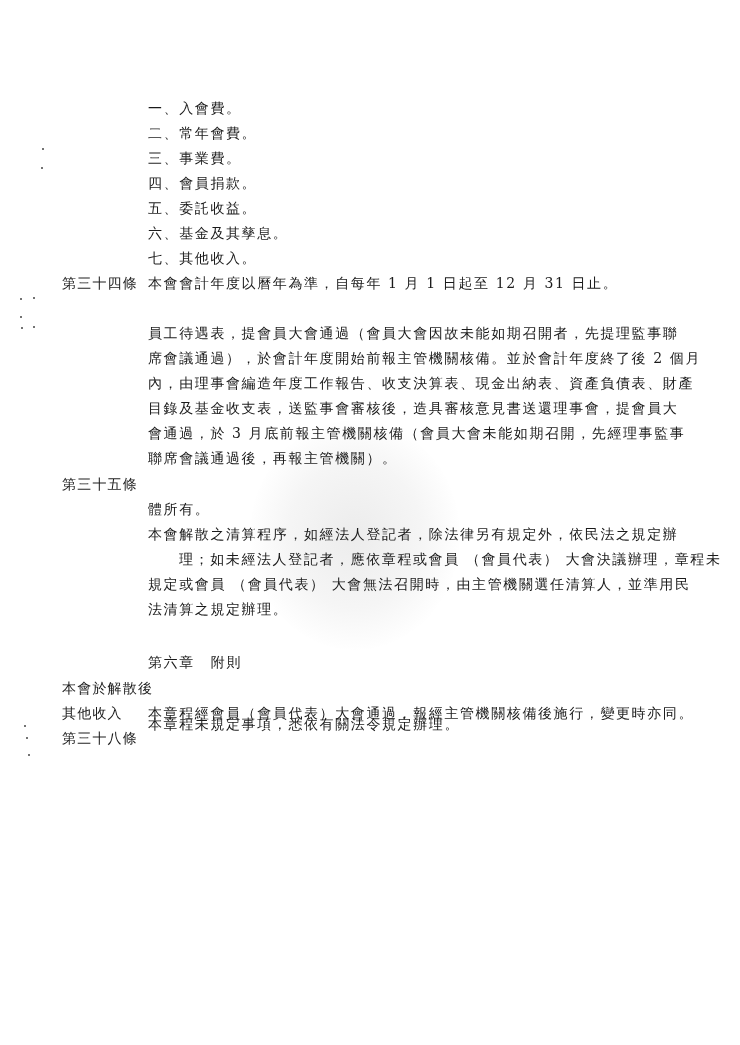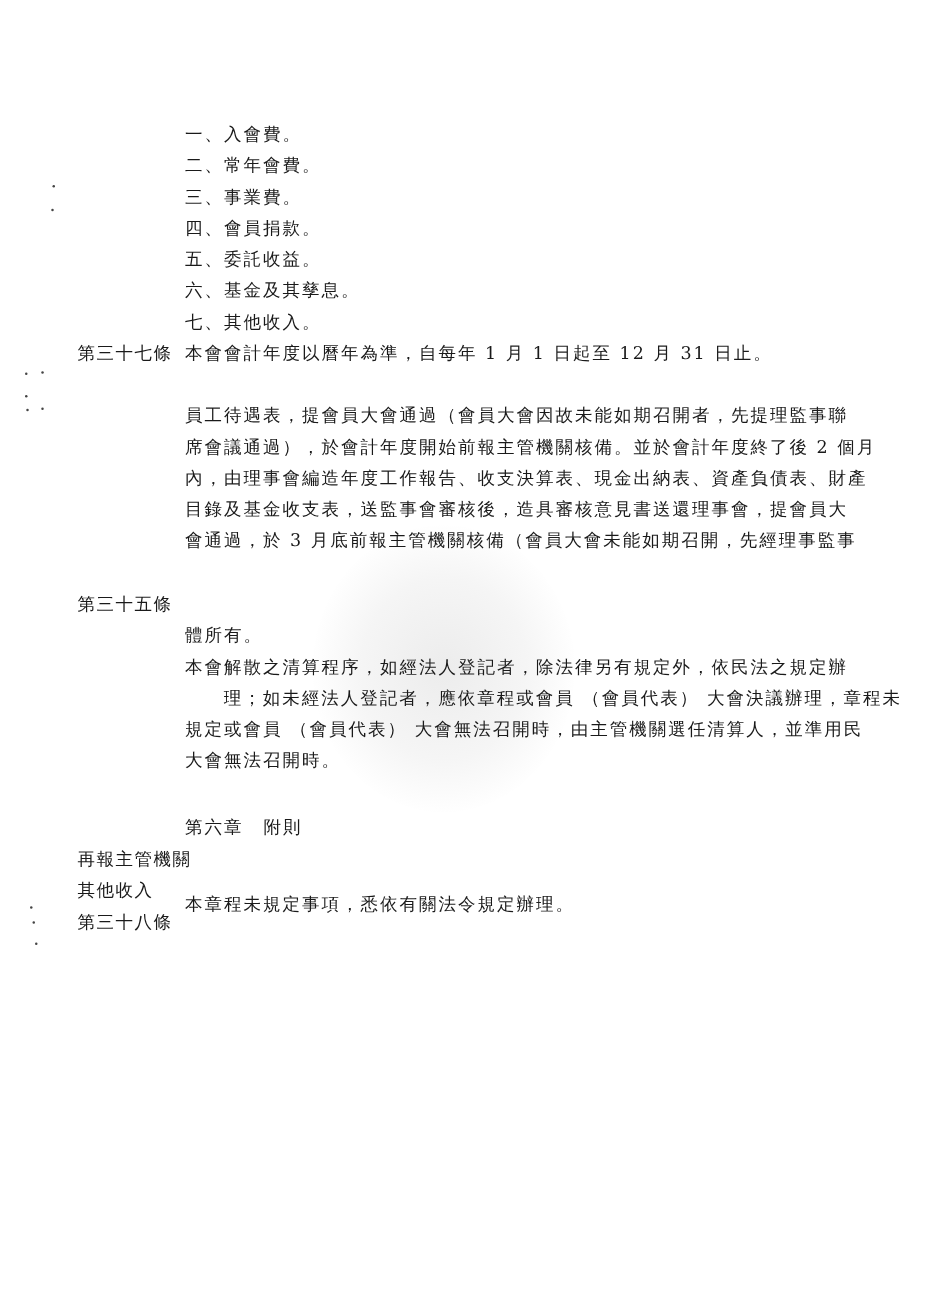--- a/index.html
+++ b/index.html
@@ -68,39 +68,41 @@
   <div class="dot" style="left:28px;top:754px;"></div>
 
   <div class="line item" style="top:98px;">一、入會費。</div>
   <div class="line item" style="top:123px;">二、常年會費。</div>
   <div class="line item" style="top:148px;">三、事業費。</div>
   <div class="line item" style="top:173px;">四、會員捐款。</div>
   <div class="line item" style="top:198px;">五、委託收益。</div>
   <div class="line item" style="top:223px;">六、基金及其孳息。</div>
   <div class="line item" style="top:248px;">七、其他收入。</div>
 
-  <div class="line label" style="top:273px;">第三十七條</div>
+  <div class="line label" style="top:273px;">第三十四條</div>
   <div class="line body-text" style="top:273px;">本會會計年度以曆年為準，自每年 1 月 1 日起至 12 月 31 日止。</div>
   <div class="line body-text" style="top:323px;">員工待遇表，提會員大會通過（會員大會因故未能如期召開者，先提理監事聯</div>
   <div class="line body-text" style="top:348px;">席會議通過），於會計年度開始前報主管機關核備。並於會計年度終了後 2 個月</div>
   <div class="line body-text" style="top:373px;">內，由理事會編造年度工作報告、收支決算表、現金出納表、資產負債表、財產</div>
   <div class="line body-text" style="top:398px;">目錄及基金收支表，送監事會審核後，造具審核意見書送還理事會，提會員大</div>
   <div class="line body-text" style="top:423px;">會通過，於 3 月底前報主管機關核備（會員大會未能如期召開，先經理事監事</div>
+  <div class="line body-text" style="top:448px;">聯席會議通過後，再報主管機關）。</div>
 
   <div class="line label" style="top:474px;">第三十五條</div>
   <div class="line body-text" style="top:499px;">體所有。</div>
   <div class="line body-text" style="top:524px;">本會解散之清算程序，如經法人登記者，除法律另有規定外，依民法之規定辦</div>
   <div class="line body-text" style="top:549px;margin-left:31px;">理；如未經法人登記者，應依章程或會員 （會員代表） 大會決議辦理，章程未</div>
   <div class="line body-text" style="top:574px;">規定或會員 （會員代表） 大會無法召開時，由主管機關選任清算人，並準用民</div>
-  <div class="line body-text" style="top:599px;">大會無法召開時。</div>
+  <div class="line body-text" style="top:599px;">法清算之規定辦理。</div>
 
   <div class="line chapter" style="top:652px;">
     <span>第六章</span><span class="gap"></span><span>附則</span>
   </div>
 
-  <div class="line label" style="top:678px;">再報主管機關</div>
+  <div class="line label" style="top:678px;">本會於解散後</div>
   <div class="line body-text" style="top:714px;">本章程未規定事項，悉依有關法令規定辦理。</div>
 
   <div class="line label" style="top:703px;">其他收入</div>
+  <div class="line body-text" style="top:703px;">本章程經會員（會員代表）大會通過，報經主管機關核備後施行，變更時亦同。</div>
 
   <div class="line label" style="top:728px;">第三十八條</div>
 
 </div>
 
 </body></html>

